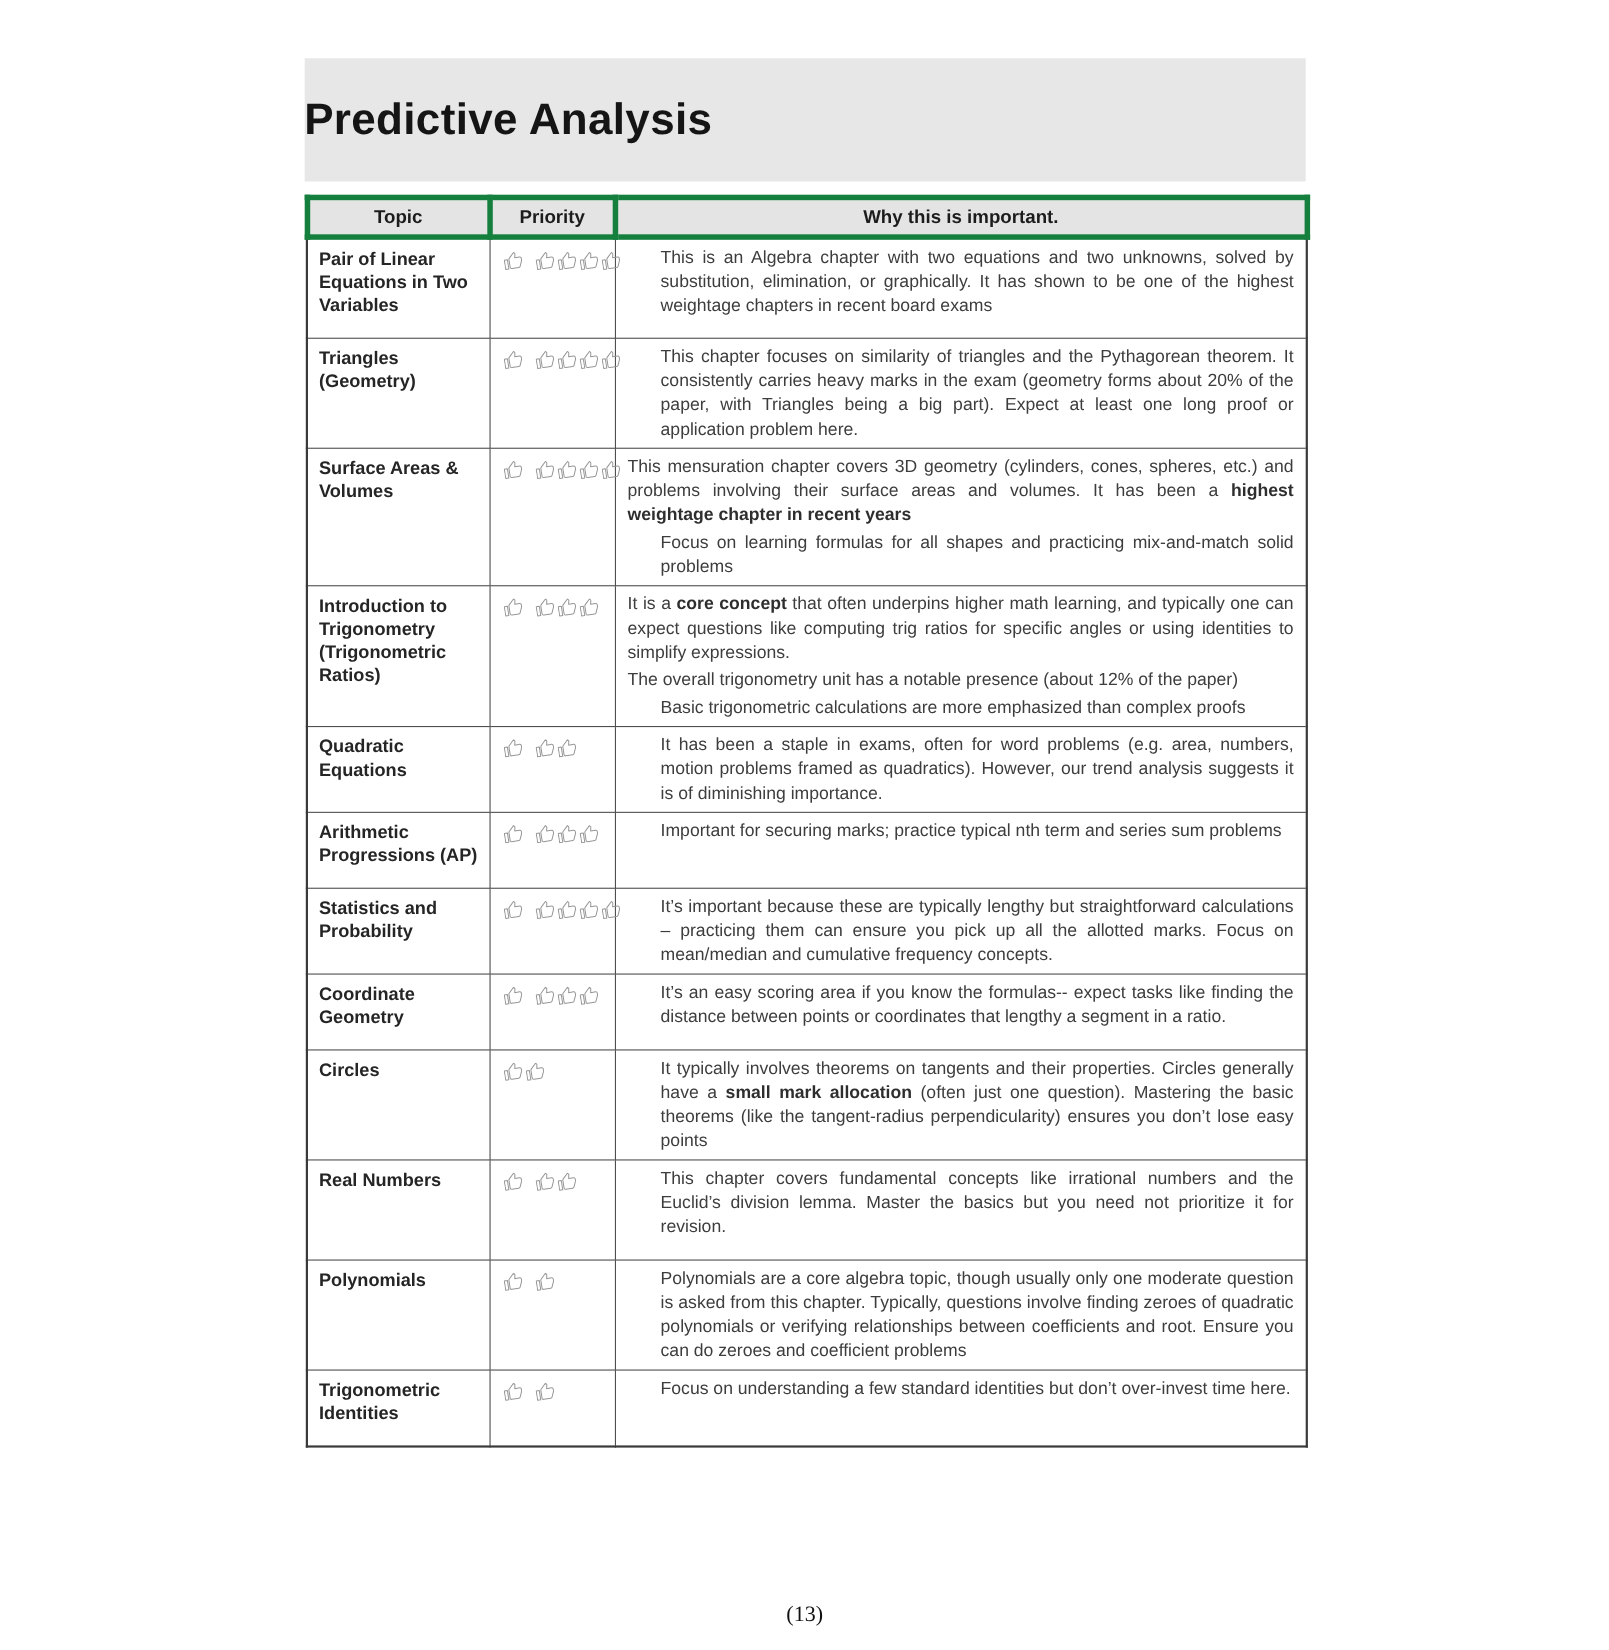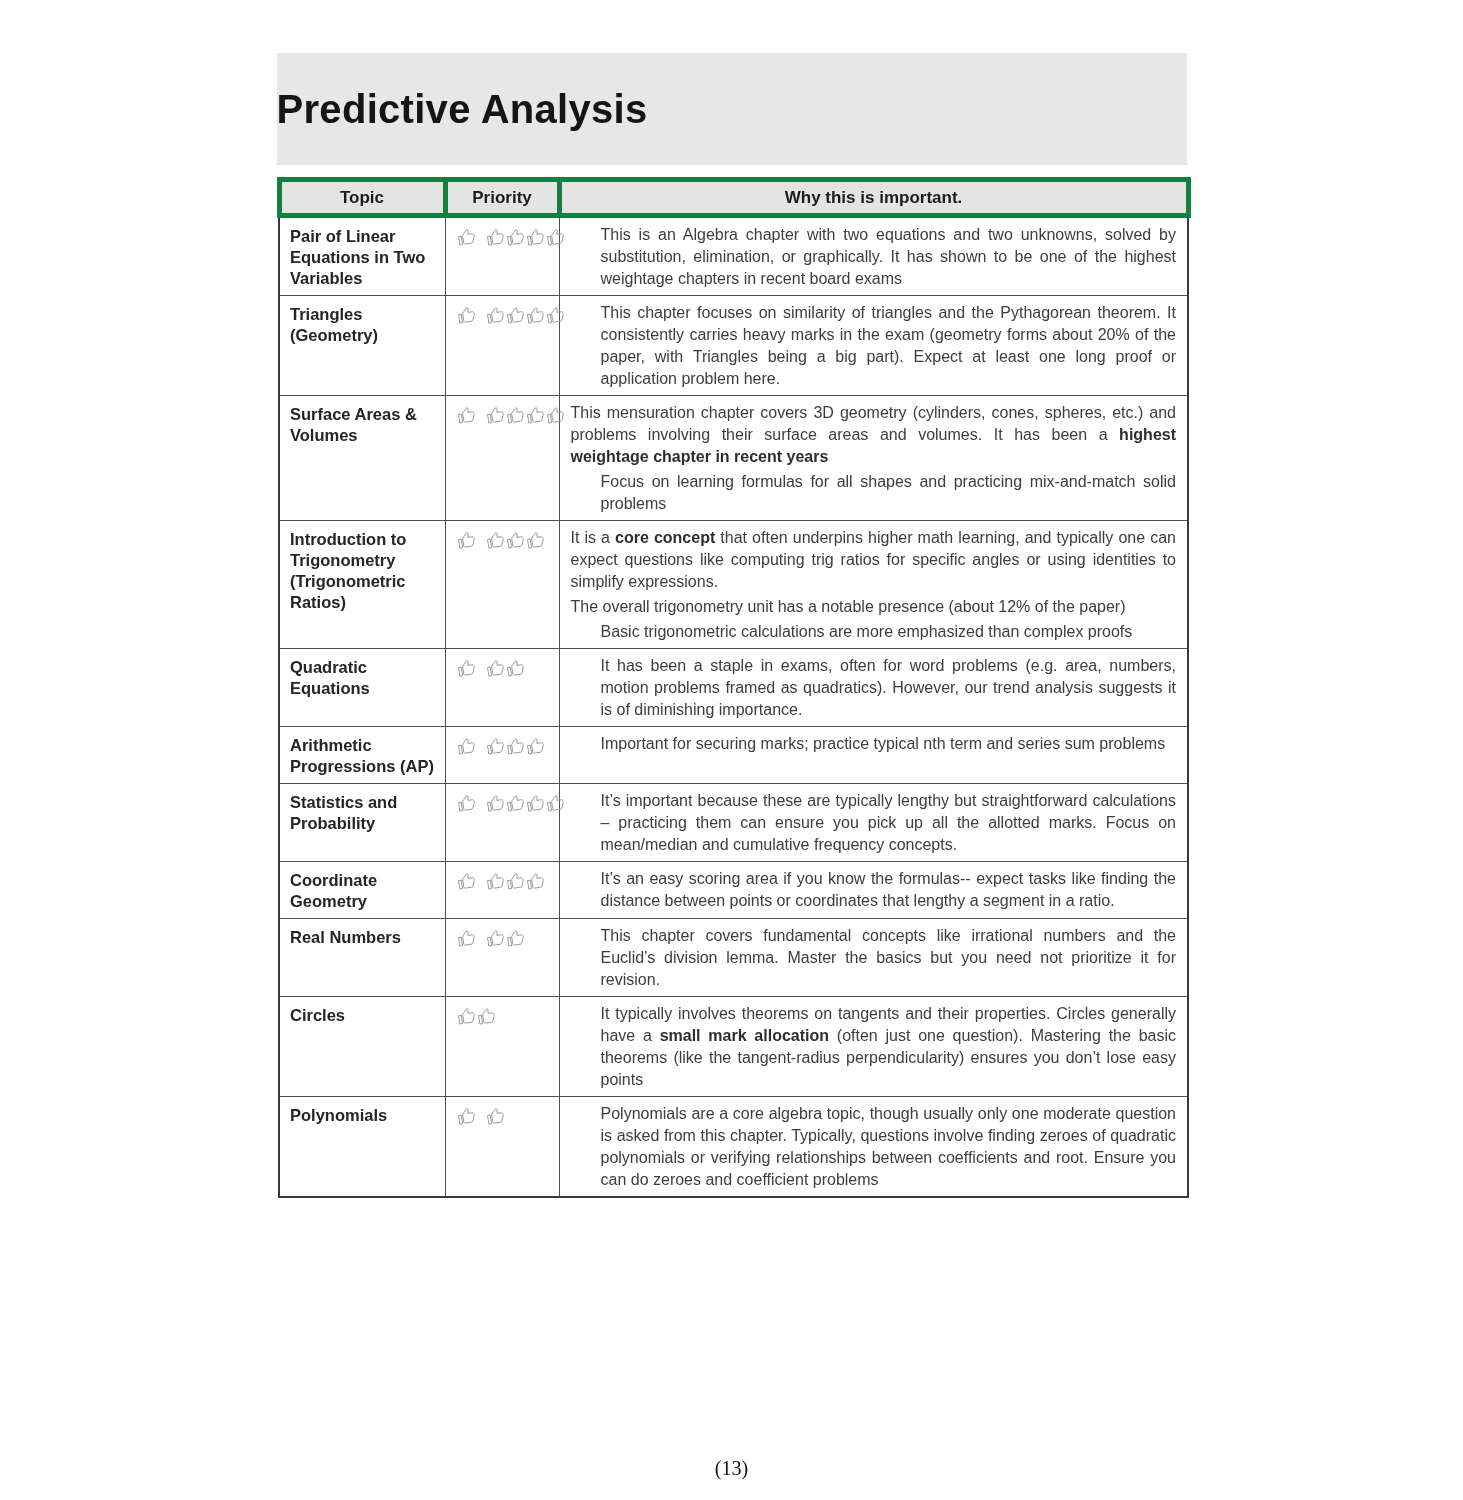--- a/index.html
+++ b/index.html
@@ -23,21 +23,21 @@
   col.c-priority{width:114px;}
   col.c-reason{width:629px;}
   th{
     background:#e4e4e4;border:5px solid #15803d;
     font-size:17px;font-weight:bold;color:#1c1c1c;
     height:27px;padding:2px 4px;text-align:center;
   }
   td{border:1.5px solid #4f4f4f;vertical-align:top;}
   td.topic{
     font-weight:bold;font-size:16.5px;line-height:21px;color:#252525;
-    padding:8px 8px 6px 10px;
+    padding:8px 8px 18px 10px;
   }
   td.priority{padding:11px 4px 4px 12px;white-space:nowrap;}
   .thumb-group{display:inline-flex;margin-right:9px;vertical-align:top;}
   .thumb-group svg{width:17px;height:17px;margin-right:3px;transform:rotate(-9deg);}
   td.reason{
     font-size:16px;line-height:22px;color:#3d3d3d;
     padding:6px 11px 5px 11px;
   }
   td.reason p{margin:0 0 3px 0;text-align:justify;}
   td.reason p:last-child{margin-bottom:0;margin-left:30px;}
@@ -264,66 +264,81 @@
               <svg viewBox="0 0 24 24">
                 <path d="M9 21h9c.83 0 1.54-.5 1.84-1.22l3.02-7.05c.09-.23.14-.47.14-.73v-2c0-1.1-.9-2-2-2h-6.31l.95-4.57.03-.32c0-.41-.17-.79-.44-1.06L14.17 1 7.58 7.59C7.22 7.95 7 8.45 7 9v10c0 1.1.9 2 2 2zM1 9h4v12H1z" fill="none" stroke="#979797" stroke-width="1.3" stroke-linejoin="round"></path>
               </svg>
             </span></td>
     <td class="reason">
             <p><span>It’s an easy scoring area if you know the formulas-- expect tasks like finding the distance between points or coordinates that lengthy a segment in a ratio.</span></p>
           </td>
   </tr>
 
   <tr>
+    <td class="topic">Circles</td>
+    <td class="priority" aria-label="2 of 5"><span class="thumb-group">
+              <svg viewBox="0 0 24 24">
+                <path d="M9 21h9c.83 0 1.54-.5 1.84-1.22l3.02-7.05c.09-.23.14-.47.14-.73v-2c0-1.1-.9-2-2-2h-6.31l.95-4.57.03-.32c0-.41-.17-.79-.44-1.06L14.17 1 7.58 7.59C7.22 7.95 7 8.45 7 9v10c0 1.1.9 2 2 2zM1 9h4v12H1z" fill="none" stroke="#979797" stroke-width="1.3" stroke-linejoin="round"></path>
+              </svg>
+              <svg viewBox="0 0 24 24">
+                <path d="M9 21h9c.83 0 1.54-.5 1.84-1.22l3.02-7.05c.09-.23.14-.47.14-.73v-2c0-1.1-.9-2-2-2h-6.31l.95-4.57.03-.32c0-.41-.17-.79-.44-1.06L14.17 1 7.58 7.59C7.22 7.95 7 8.45 7 9v10c0 1.1.9 2 2 2zM1 9h4v12H1z" fill="none" stroke="#979797" stroke-width="1.3" stroke-linejoin="round"></path>
+              </svg>
+            </span></td>
+    <td class="reason">
+            <p><span>It typically involves theorems on tangents and their properties. Circles generally have a </span><b>small mark allocation</b><span> (often just one question). Mastering the basic theorems (like the tangent-radius perpendicularity) ensures you don’t lose easy points</span></p>
+          </td>
+  </tr>
+
+  <tr>
     <td class="topic">Real Numbers</td>
     <td class="priority" aria-label="3 of 5"><span class="thumb-group">
               <svg viewBox="0 0 24 24">
                 <path d="M9 21h9c.83 0 1.54-.5 1.84-1.22l3.02-7.05c.09-.23.14-.47.14-.73v-2c0-1.1-.9-2-2-2h-6.31l.95-4.57.03-.32c0-.41-.17-.79-.44-1.06L14.17 1 7.58 7.59C7.22 7.95 7 8.45 7 9v10c0 1.1.9 2 2 2zM1 9h4v12H1z" fill="none" stroke="#979797" stroke-width="1.3" stroke-linejoin="round"></path>
               </svg>
             </span><span class="thumb-group">
               <svg viewBox="0 0 24 24">
                 <path d="M9 21h9c.83 0 1.54-.5 1.84-1.22l3.02-7.05c.09-.23.14-.47.14-.73v-2c0-1.1-.9-2-2-2h-6.31l.95-4.57.03-.32c0-.41-.17-.79-.44-1.06L14.17 1 7.58 7.59C7.22 7.95 7 8.45 7 9v10c0 1.1.9 2 2 2zM1 9h4v12H1z" fill="none" stroke="#979797" stroke-width="1.3" stroke-linejoin="round"></path>
               </svg>
               <svg viewBox="0 0 24 24">
                 <path d="M9 21h9c.83 0 1.54-.5 1.84-1.22l3.02-7.05c.09-.23.14-.47.14-.73v-2c0-1.1-.9-2-2-2h-6.31l.95-4.57.03-.32c0-.41-.17-.79-.44-1.06L14.17 1 7.58 7.59C7.22 7.95 7 8.45 7 9v10c0 1.1.9 2 2 2zM1 9h4v12H1z" fill="none" stroke="#979797" stroke-width="1.3" stroke-linejoin="round"></path>
               </svg>
             </span></td>
     <td class="reason">
             <p><span>This chapter covers fundamental concepts like irrational numbers and the Euclid’s division lemma. Master the basics but you need not prioritize it for revision.</span></p>
           </td>
   </tr>
 
   <tr>
-    <td class="topic">Circles</td>
-    <td class="priority" aria-label="2 of 5"><span class="thumb-group">
-              <svg viewBox="0 0 24 24">
-                <path d="M9 21h9c.83 0 1.54-.5 1.84-1.22l3.02-7.05c.09-.23.14-.47.14-.73v-2c0-1.1-.9-2-2-2h-6.31l.95-4.57.03-.32c0-.41-.17-.79-.44-1.06L14.17 1 7.58 7.59C7.22 7.95 7 8.45 7 9v10c0 1.1.9 2 2 2zM1 9h4v12H1z" fill="none" stroke="#979797" stroke-width="1.3" stroke-linejoin="round"></path>
-              </svg>
-              <svg viewBox="0 0 24 24">
-                <path d="M9 21h9c.83 0 1.54-.5 1.84-1.22l3.02-7.05c.09-.23.14-.47.14-.73v-2c0-1.1-.9-2-2-2h-6.31l.95-4.57.03-.32c0-.41-.17-.79-.44-1.06L14.17 1 7.58 7.59C7.22 7.95 7 8.45 7 9v10c0 1.1.9 2 2 2zM1 9h4v12H1z" fill="none" stroke="#979797" stroke-width="1.3" stroke-linejoin="round"></path>
-              </svg>
-            </span></td>
-    <td class="reason">
-            <p><span>It typically involves theorems on tangents and their properties. Circles generally have a </span><b>small mark allocation</b><span> (often just one question). Mastering the basic theorems (like the tangent-radius perpendicularity) ensures you don’t lose easy points</span></p>
-          </td>
-  </tr>
-
-  <tr>
     <td class="topic">Polynomials</td>
     <td class="priority" aria-label="2 of 5"><span class="thumb-group">
               <svg viewBox="0 0 24 24">
                 <path d="M9 21h9c.83 0 1.54-.5 1.84-1.22l3.02-7.05c.09-.23.14-.47.14-.73v-2c0-1.1-.9-2-2-2h-6.31l.95-4.57.03-.32c0-.41-.17-.79-.44-1.06L14.17 1 7.58 7.59C7.22 7.95 7 8.45 7 9v10c0 1.1.9 2 2 2zM1 9h4v12H1z" fill="none" stroke="#979797" stroke-width="1.3" stroke-linejoin="round"></path>
               </svg>
             </span><span class="thumb-group">
               <svg viewBox="0 0 24 24">
                 <path d="M9 21h9c.83 0 1.54-.5 1.84-1.22l3.02-7.05c.09-.23.14-.47.14-.73v-2c0-1.1-.9-2-2-2h-6.31l.95-4.57.03-.32c0-.41-.17-.79-.44-1.06L14.17 1 7.58 7.59C7.22 7.95 7 8.45 7 9v10c0 1.1.9 2 2 2zM1 9h4v12H1z" fill="none" stroke="#979797" stroke-width="1.3" stroke-linejoin="round"></path>
               </svg>
             </span></td>
     <td class="reason">
             <p><span>Polynomials are a core algebra topic, though usually only one moderate question is asked from this chapter. Typically, questions involve finding zeroes of quadratic polynomials or verifying relationships between coefficients and root. Ensure you can do zeroes and coefficient problems</span></p>
           </td>
   </tr>
 
+  <tr>
+    <td class="topic">Trigonometric Identities</td>
+    <td class="priority" aria-label="2 of 5"><span class="thumb-group">
+              <svg viewBox="0 0 24 24">
+                <path d="M9 21h9c.83 0 1.54-.5 1.84-1.22l3.02-7.05c.09-.23.14-.47.14-.73v-2c0-1.1-.9-2-2-2h-6.31l.95-4.57.03-.32c0-.41-.17-.79-.44-1.06L14.17 1 7.58 7.59C7.22 7.95 7 8.45 7 9v10c0 1.1.9 2 2 2zM1 9h4v12H1z" fill="none" stroke="#979797" stroke-width="1.3" stroke-linejoin="round"></path>
+              </svg>
+            </span><span class="thumb-group">
+              <svg viewBox="0 0 24 24">
+                <path d="M9 21h9c.83 0 1.54-.5 1.84-1.22l3.02-7.05c.09-.23.14-.47.14-.73v-2c0-1.1-.9-2-2-2h-6.31l.95-4.57.03-.32c0-.41-.17-.79-.44-1.06L14.17 1 7.58 7.59C7.22 7.95 7 8.45 7 9v10c0 1.1.9 2 2 2zM1 9h4v12H1z" fill="none" stroke="#979797" stroke-width="1.3" stroke-linejoin="round"></path>
+              </svg>
+            </span></td>
+    <td class="reason">
+            <p><span>Focus on understanding a few standard identities but don’t over-invest time here.</span></p>
+          </td>
+  </tr>
 </tbody>
   </table>
 </div>
 
 <div class="page-number">(13)</div>
 
 </body></html>

